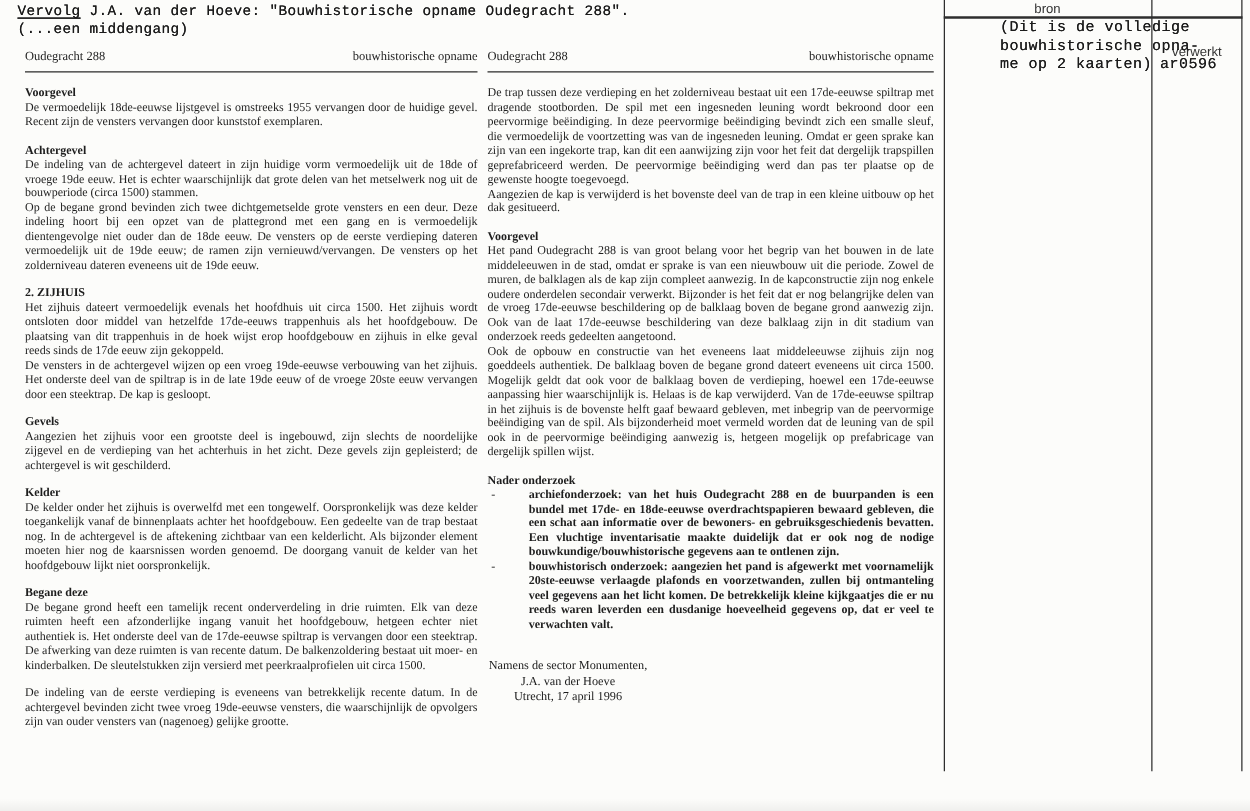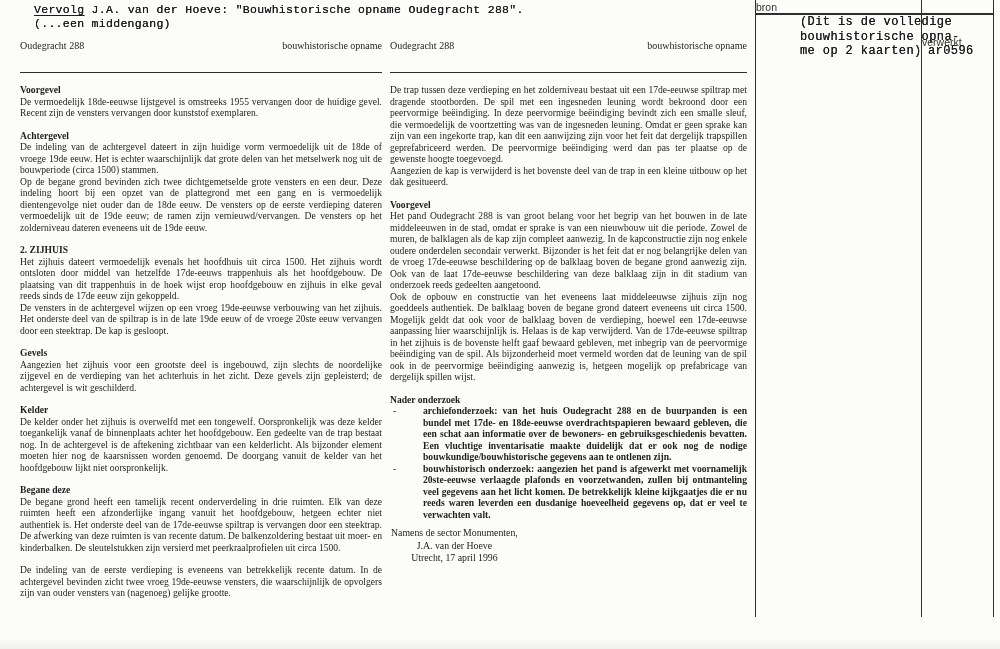--- a/index.html
+++ b/index.html
@@ -5,42 +5,42 @@
   html,body{margin:0;padding:0;}
   body{
     position:relative;
     width:1000px;height:649px;
     background:#fcfcfa;
     color:#1b1b1b;
     overflow:hidden;
   }
   
   .title{
-    position:absolute;left:34px;top:3px;
+    position:absolute;left:14px;top:3px;
     font-family:"Liberation Mono","DejaVu Sans Mono",monospace;
     font-size:11.5px;line-height:14px;letter-spacing:.3px;
     white-space:nowrap;
     text-shadow:0 0 .5px #222;
   }
   .underl{text-decoration:underline;text-underline-offset:2px;}
 
   
   .col{
     position:absolute;top:40px;
     font-family:"Liberation Serif","DejaVu Serif",serif;
     font-size:9.6px;line-height:11.5px;
     text-align:justify;
     color:#1e1e1e;
   }
   #col-left{left:20px;width:362px;}
   #col-mid{left:390px;width:357px;}
   .col-header{
     display:flex;justify-content:space-between;align-items:flex-end;
     font-size:10px;line-height:12px;
-    padding-bottom:20px;border-bottom:1.6px solid #2b2b2b;
+    padding-bottom:5px;border-bottom:1.6px solid #2b2b2b;
     text-align:left;
   }
   .sec{margin-top:11px;}
   .sec-h{font-weight:bold;}
   .para{margin:0;}
   .bullet{display:flex;margin:0;}
   .bullet-marker{flex:0 0 30px;padding-left:3px;}
   .bullet-text{flex:1;margin:0;text-align:justify;font-weight:bold;}
 
   .signature{
@@ -51,21 +51,21 @@
 
   
   .vline{position:absolute;top:0;width:1.4px;height:617px;background:#2e2e2e;}
   #vline-1{left:755px;}
   #vline-2{left:921px;}
   #vline-3{left:993px;}
   .hline{position:absolute;left:755px;top:13px;width:239px;height:1.5px;background:#2e2e2e;}
   .side-head{
     position:absolute;top:1px;
     font-family:"Liberation Sans","DejaVu Sans",sans-serif;
-    font-size:10.5px;line-height:12px;color:#333;text-align:left;
+    font-size:10.5px;line-height:12px;color:#333;text-align:center;
   }
   #bron-head{left:756px;width:164px;}
   #verwerkt-head{left:922px;width:71px;margin-top:35px;}
   .bron-note{
     position:absolute;left:800px;top:15px;
     font-family:"Liberation Mono","DejaVu Sans Mono",monospace;
     font-size:12px;line-height:14.5px;letter-spacing:.4px;
     white-space:pre-line;
     text-shadow:0 0 .5px #222;
   }

